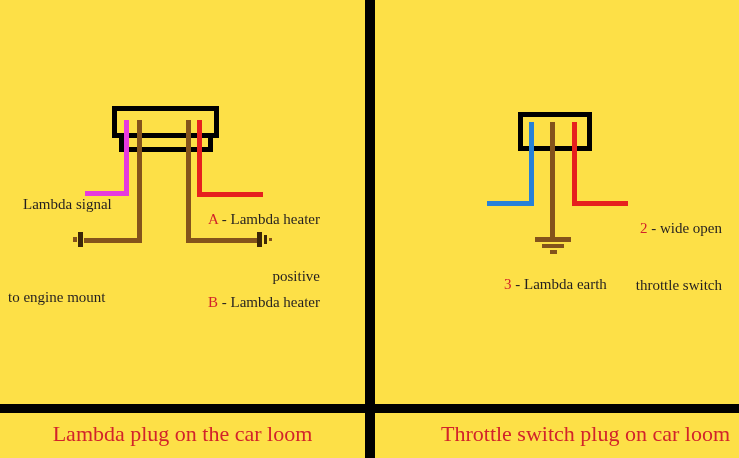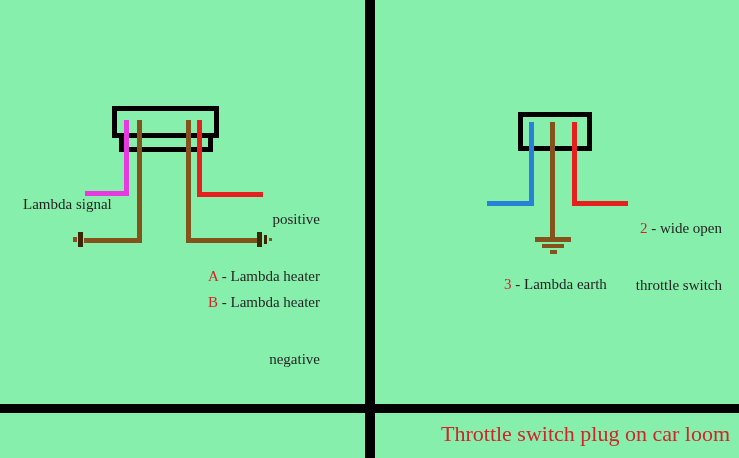--- a/index.html
+++ b/index.html
@@ -1,20 +1,20 @@
 <!DOCTYPE html>
 <html><head>
 <meta charset="utf-8">
 <style>
   html, body { margin: 0; padding: 0; background: #ffffff; }
   #stage {
     position: relative;
     width: 739px;
     height: 458px;
-    background: #86efac;
+    background: #fde047;
     font-family: "Liberation Serif", serif;
     overflow: hidden;
   }
   .abs { position: absolute; box-sizing: border-box; }
 
   
   .divider-v { left: 365px; top: 0; width: 10px; height: 458px; background: #000; }
   .divider-h { left: 0; top: 404px; width: 739px; height: 9px; background: #000; }
 
   
@@ -101,30 +101,30 @@
   <div class="abs darkterm termL-bar"></div>
   <div class="abs darkterm termR-bar"></div>
   <div class="abs darkterm termR-bar2"></div>
   <div class="abs brown termR-dot"></div>
 
   <div class="abs lbl lbl-signal">
     <span>Lambda signal</span>
   </div>
 
   <div class="abs lbl lbl-hpos">
+    <div><span class="red-t">A</span><span> - Lambda heater</span></div>
     <div>positive</div>
-    <div><span class="red-t">A</span><span> - Lambda heater</span></div>
   </div>
 
   <div class="abs lbl lbl-earthL">
+    <div>to engine mount</div>
   </div>
 
   <div class="abs lbl lbl-hneg">
     <div><span class="red-t">B</span><span> - Lambda heater</span></div>
-    <div>negative</div>
   </div>
 
   <div class="abs rect thr-rect"></div>
 
   <div class="abs wire bluew thr-blue-v"></div>
   <div class="abs wire bluew thr-blue-h"></div>
 
   <div class="abs wire brown thr-brn-v"></div>
 
   <div class="abs wire redw thr-red-v"></div>
@@ -140,15 +140,16 @@
     <div>throttle switch</div>
   </div>
 
   <div class="abs lbl lbl-cearth">
     <span class="red-t">3</span><span> - Lambda earth</span>
   </div>
 
   <div class="abs divider-v"></div>
   <div class="abs divider-h"></div>
 
+  <div class="abs caption cap-left">Lambda plug on the car loom</div>
   <div class="abs caption cap-right">Throttle switch plug on car loom</div>
 
 </div>
 
 </body></html>

